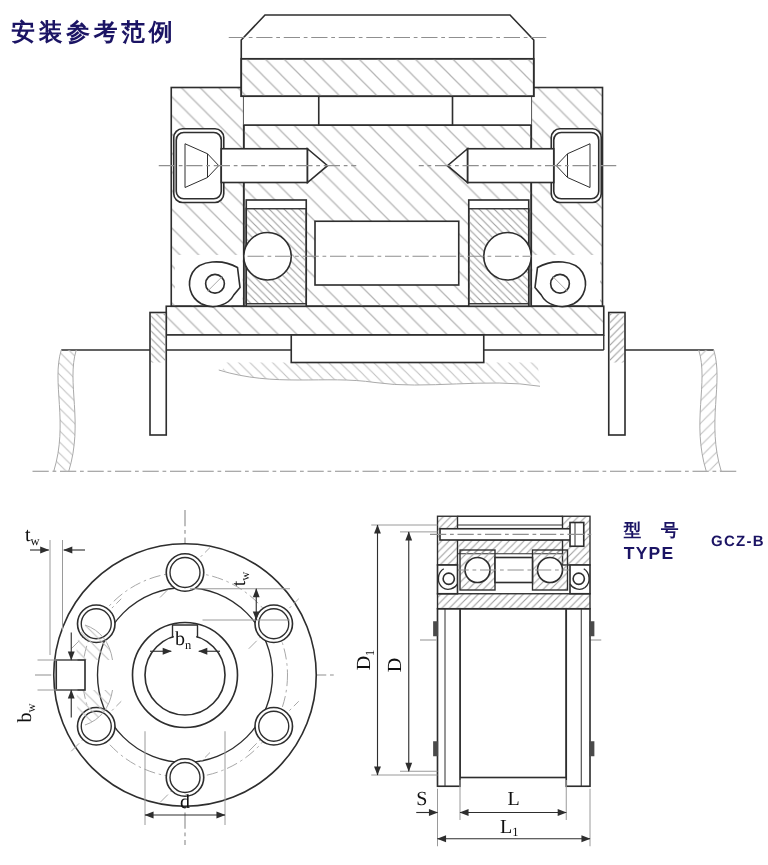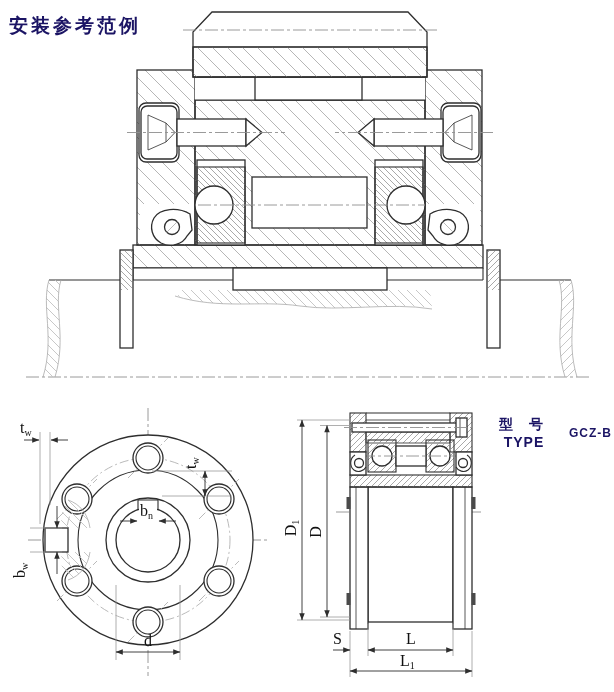--- a/index.html
+++ b/index.html
@@ -3,21 +3,21 @@
 <meta charset="utf-8">
 <style>
   html,body{margin:0;padding:0;background:#fff;}
   body{width:614px;height:692px;position:relative;overflow:hidden;
        font-family:"Liberation Sans","DejaVu Sans",sans-serif;}
   .page-title{position:absolute;left:9px;top:13px;font-size:19px;font-weight:bold;
        letter-spacing:3px;color:#1b1464;}
   .type-block{position:absolute;left:499px;top:416px;display:flex;align-items:center;color:#1b1464;}
   .type-left{display:flex;flex-direction:column;margin-right:20px;}
   .type-cn{font-size:14px;font-weight:bold;letter-spacing:6px;white-space:nowrap;}
-  .type-en{font-size:14px;font-weight:bold;letter-spacing:1px;text-align:center;}
+  .type-en{font-size:14px;font-weight:bold;letter-spacing:1px;}
   .type-value{font-size:12px;font-weight:bold;letter-spacing:1px;}
   svg{position:absolute;left:0;top:0;}
   .o{fill:#fff;stroke:#2e2e2e;stroke-width:1.3;}
   .o2{fill:none;stroke:#2e2e2e;stroke-width:1.1;}
   .thin{fill:none;stroke:#2e2e2e;stroke-width:0.8;}
   .hw{fill:url(#hW);stroke:#2e2e2e;stroke-width:1.3;}
   .hf{fill:url(#hF);stroke:#2e2e2e;stroke-width:1.1;}
   .hfq{fill:url(#hF);stroke:none;}
   .hs{fill:url(#hS);stroke:#2e2e2e;stroke-width:1.1;}
   .hl{fill:url(#hL);stroke:none;}

